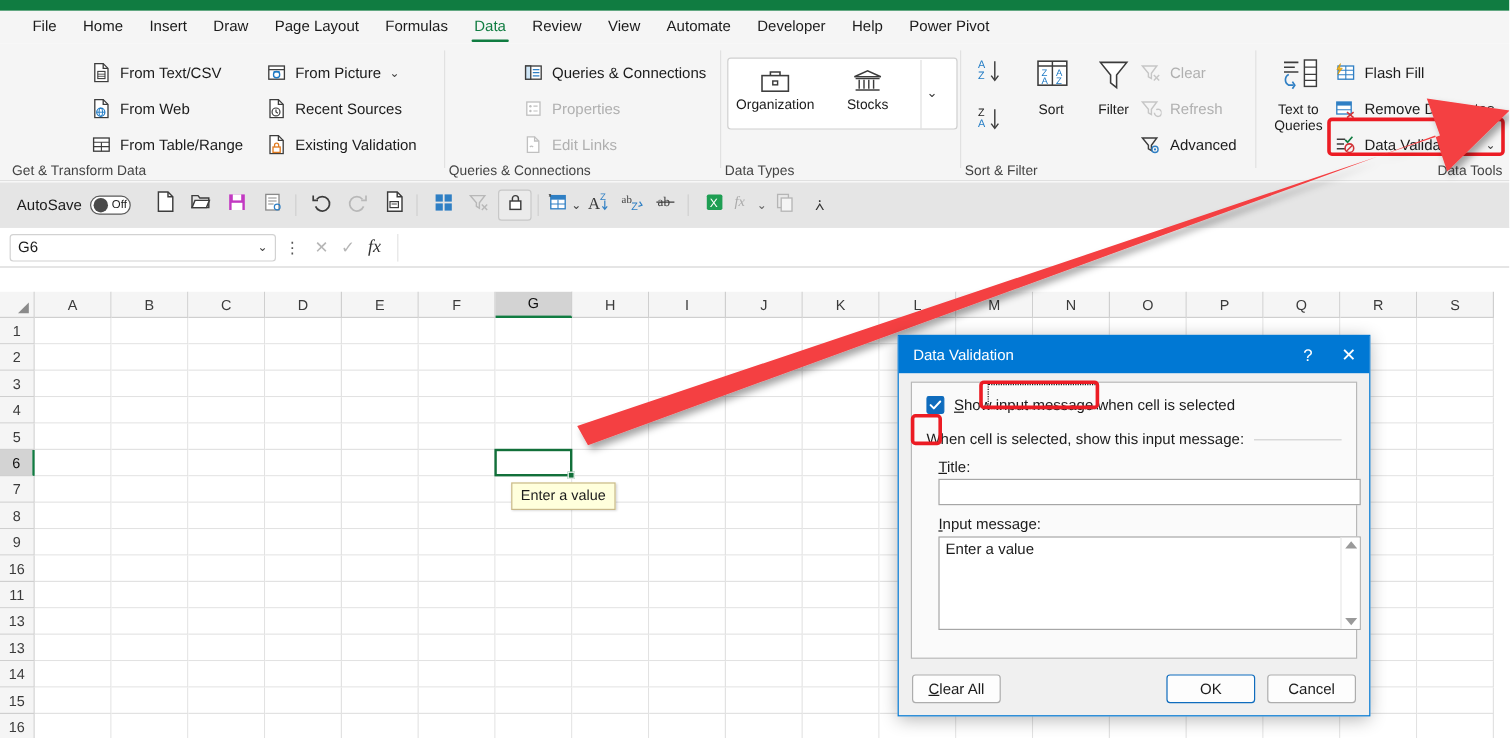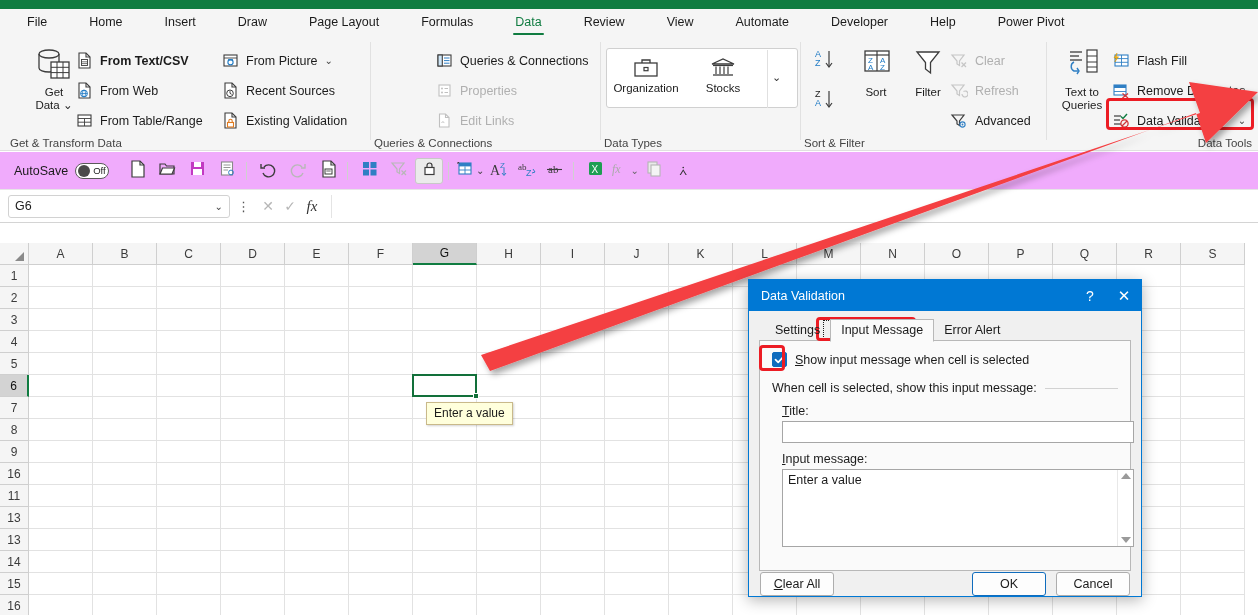--- a/index.html
+++ b/index.html
@@ -22,21 +22,20 @@
     position: absolute; left: 0; top: 0; width: 1258px; height: 9px;
     background: #107c41;
   }
 
   
   .ribbon-tabs {
     position: absolute; left: 0; top: 9px; width: 1258px; height: 27px;
     background: #f5f5f5;
     display: flex; align-items: center;
     padding-left: 16px;
-    gap: 20px;
   }
   .rtab {
     font-size: 12.5px; color: #1b1b1b;
     padding: 3px 11px 4px 11px;
     position: relative;
     white-space: nowrap;
     cursor: default;
   }
   .rtab.active { color: #107c41; font-weight: 400; }
   .rtab.active::after {
@@ -91,21 +90,21 @@
   .hl-red {
     position: absolute;
     border: 3px solid #ec1c24;
     border-radius: 4px;
     pointer-events: none;
   }
 
   
   .qat {
     position: absolute; left: 0; top: 152px; width: 1258px; height: 38px;
-    background: #f0abfc;
+    background: #e5e5e5;
     display: flex; align-items: center;
     border-bottom: 1px solid #e6e6e6;
   }
   .autosave-lbl { font-size: 12.5px; color: #1b1b1b; margin-left: 14px; }
   .toggle {
     width: 34px; height: 16px; border-radius: 9px; border: 1px solid #5a5a5a;
     background: #fff; margin-left: 7px; position: relative; display:flex; align-items:center;
   }
   .toggle .knob { width: 12px; height: 12px; border-radius: 50%; background: #4a4a4a; margin-left: 2px; }
   .toggle .offtxt { font-size: 9.5px; color: #1b1b1b; margin-left: 3px; }
@@ -290,37 +289,22 @@
     <div class="rtab"><span>View</span></div>
     <div class="rtab"><span>Automate</span></div>
     <div class="rtab"><span>Developer</span></div>
     <div class="rtab"><span>Help</span></div>
     <div class="rtab"><span>Power Pivot</span></div>
   </div>
 
   <div class="ribbon">
 
     <div class="rgroup" style="left:10px; width:360px;">
-      <div class="bigbtn" style="left:12px; top:10px;">
-        <span class="ico">
-          <svg width="36" height="40" viewBox="0 0 36 40">
-            <ellipse cx="13" cy="8" rx="10" ry="4" fill="none" stroke="#3c3c3c" stroke-width="1.3"></ellipse>
-            <path d="M3 8 V22 a10 4 0 0 0 20 0 V8" fill="none" stroke="#3c3c3c" stroke-width="1.3"></path>
-            <rect x="15" y="16" width="18" height="16" fill="#fff" stroke="#3c3c3c" stroke-width="1.3"></rect>
-            <line x1="15" y1="21.3" x2="33" y2="21.3" stroke="#3c3c3c" stroke-width="1"></line>
-            <line x1="15" y1="26.6" x2="33" y2="26.6" stroke="#3c3c3c" stroke-width="1"></line>
-            <line x1="21" y1="16" x2="21" y2="32" stroke="#3c3c3c" stroke-width="1"></line>
-            <line x1="27" y1="16" x2="27" y2="32" stroke="#3c3c3c" stroke-width="1"></line>
-          </svg>
-        </span>
-        <span class="lbl">Get</span>
-        <span class="lbl"><span>Data</span> <span>⌄</span></span>
-      </div>
-
-      <div class="smallbtn" style="left:66px; top:16px;font-weight:bold;">
+
+      <div class="smallbtn" style="left:66px; top:16px;">
         <span class="ico">
           <svg width="17" height="17" viewBox="0 0 17 17">
               <path d="M3 1h7l4 4v11H3z" fill="#fff" stroke="#3c3c3c" stroke-width="1.1"></path>
               <path d="M10 1v4h4" fill="none" stroke="#3c3c3c" stroke-width="1.1"></path>
               <rect x="5.5" y="7.5" width="6" height="6" fill="none" stroke="#3c3c3c" stroke-width=".9"></rect>
               <line x1="5.5" y1="9.8" x2="11.5" y2="9.8" stroke="#3c3c3c" stroke-width=".7"></line>
               <line x1="5.5" y1="11.6" x2="11.5" y2="11.6" stroke="#3c3c3c" stroke-width=".7"></line>
             </svg>
         </span>
         <span>From Text/CSV</span>
@@ -1233,25 +1217,20 @@
 
   <div class="dialog">
     <div class="dlg-title">
       <span>Data Validation</span>
       <span class="spacer"></span>
       <span class="dlg-help">?</span>
       <span class="dlg-close">✕</span>
     </div>
 
     <div class="dlg-body">
-      <div class="tabstrip">
-        <div class="dtab"><span>Settings</span></div>
-        <div class="dtab active"><span>Input Message</span></div>
-        <div class="dtab"><span>Error Alert</span></div>
-      </div>
 
       <div class="tabpanel">
         <div class="chkrow">
           <span class="chkbox">
             <svg width="11" height="11" viewBox="0 0 11 11">
                 <path d="M1.5 5.6 L4.2 8.3 L9.5 2.6" fill="none" stroke="#fff" stroke-width="1.7" stroke-linecap="round" stroke-linejoin="round"></path>
               </svg>
           </span>
           <span class="chklbl"><u>S</u><span>how input message when cell is selected</span></span>
         </div>

